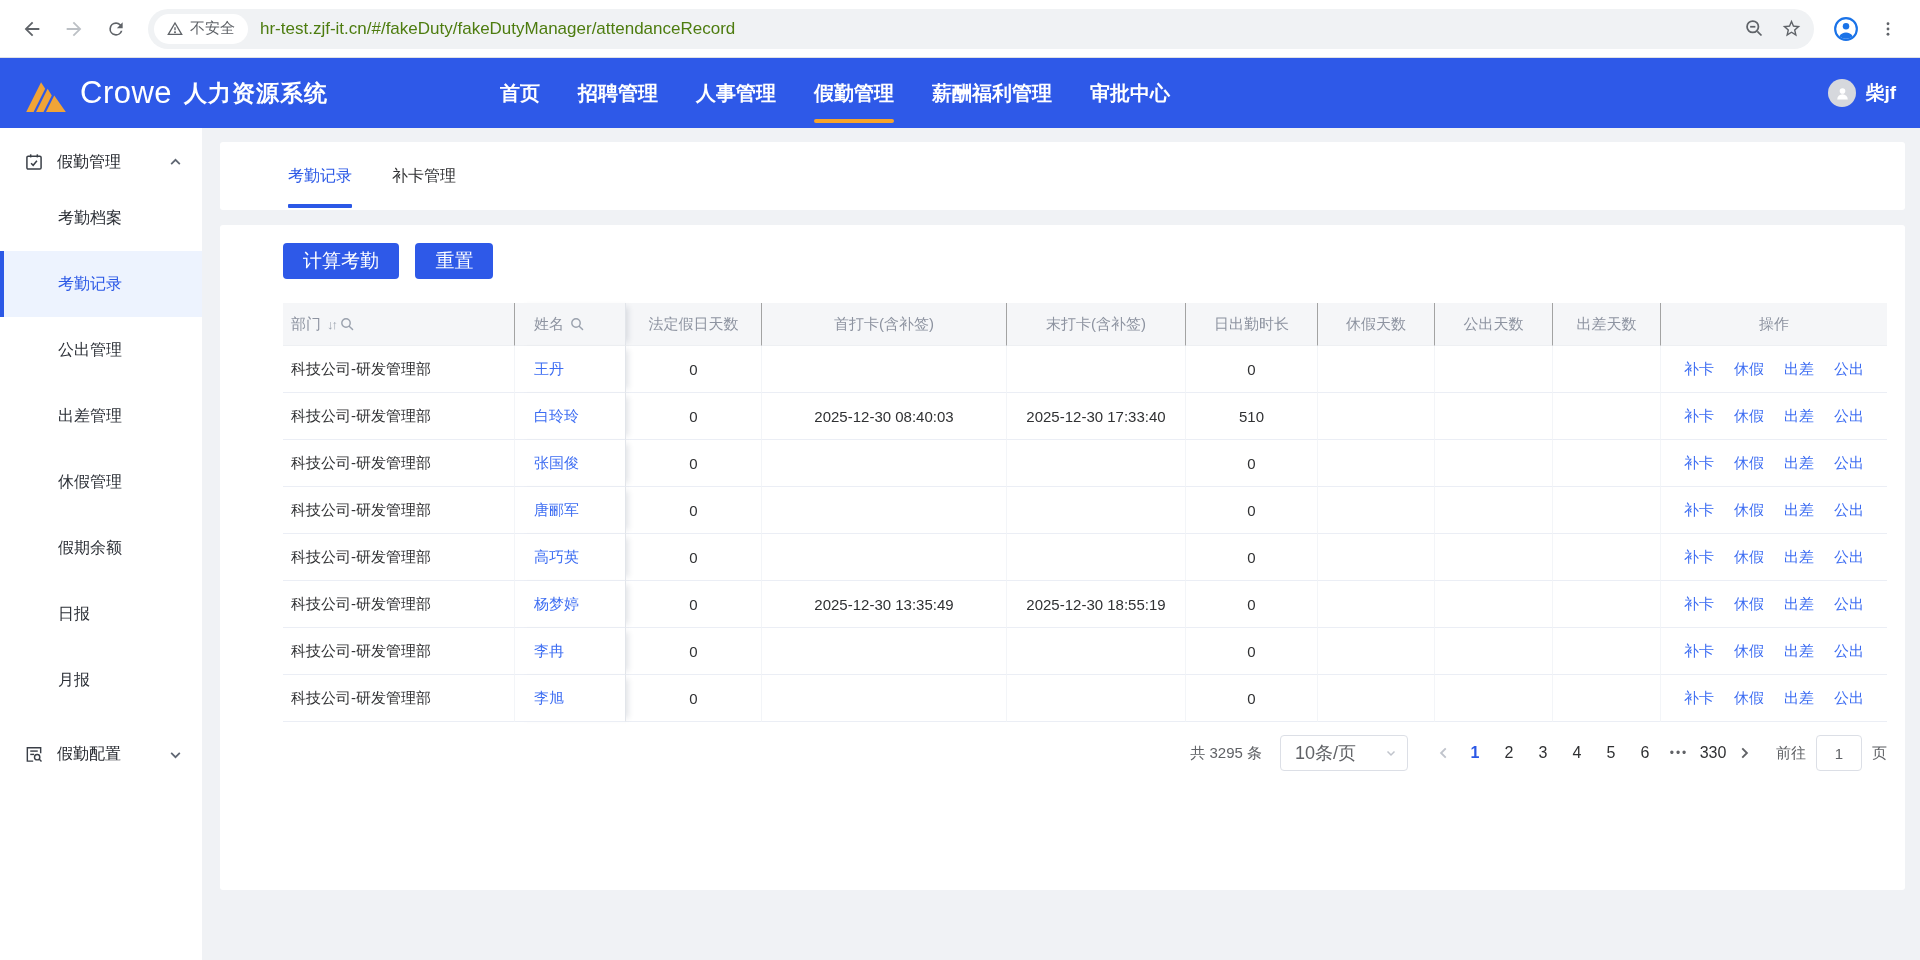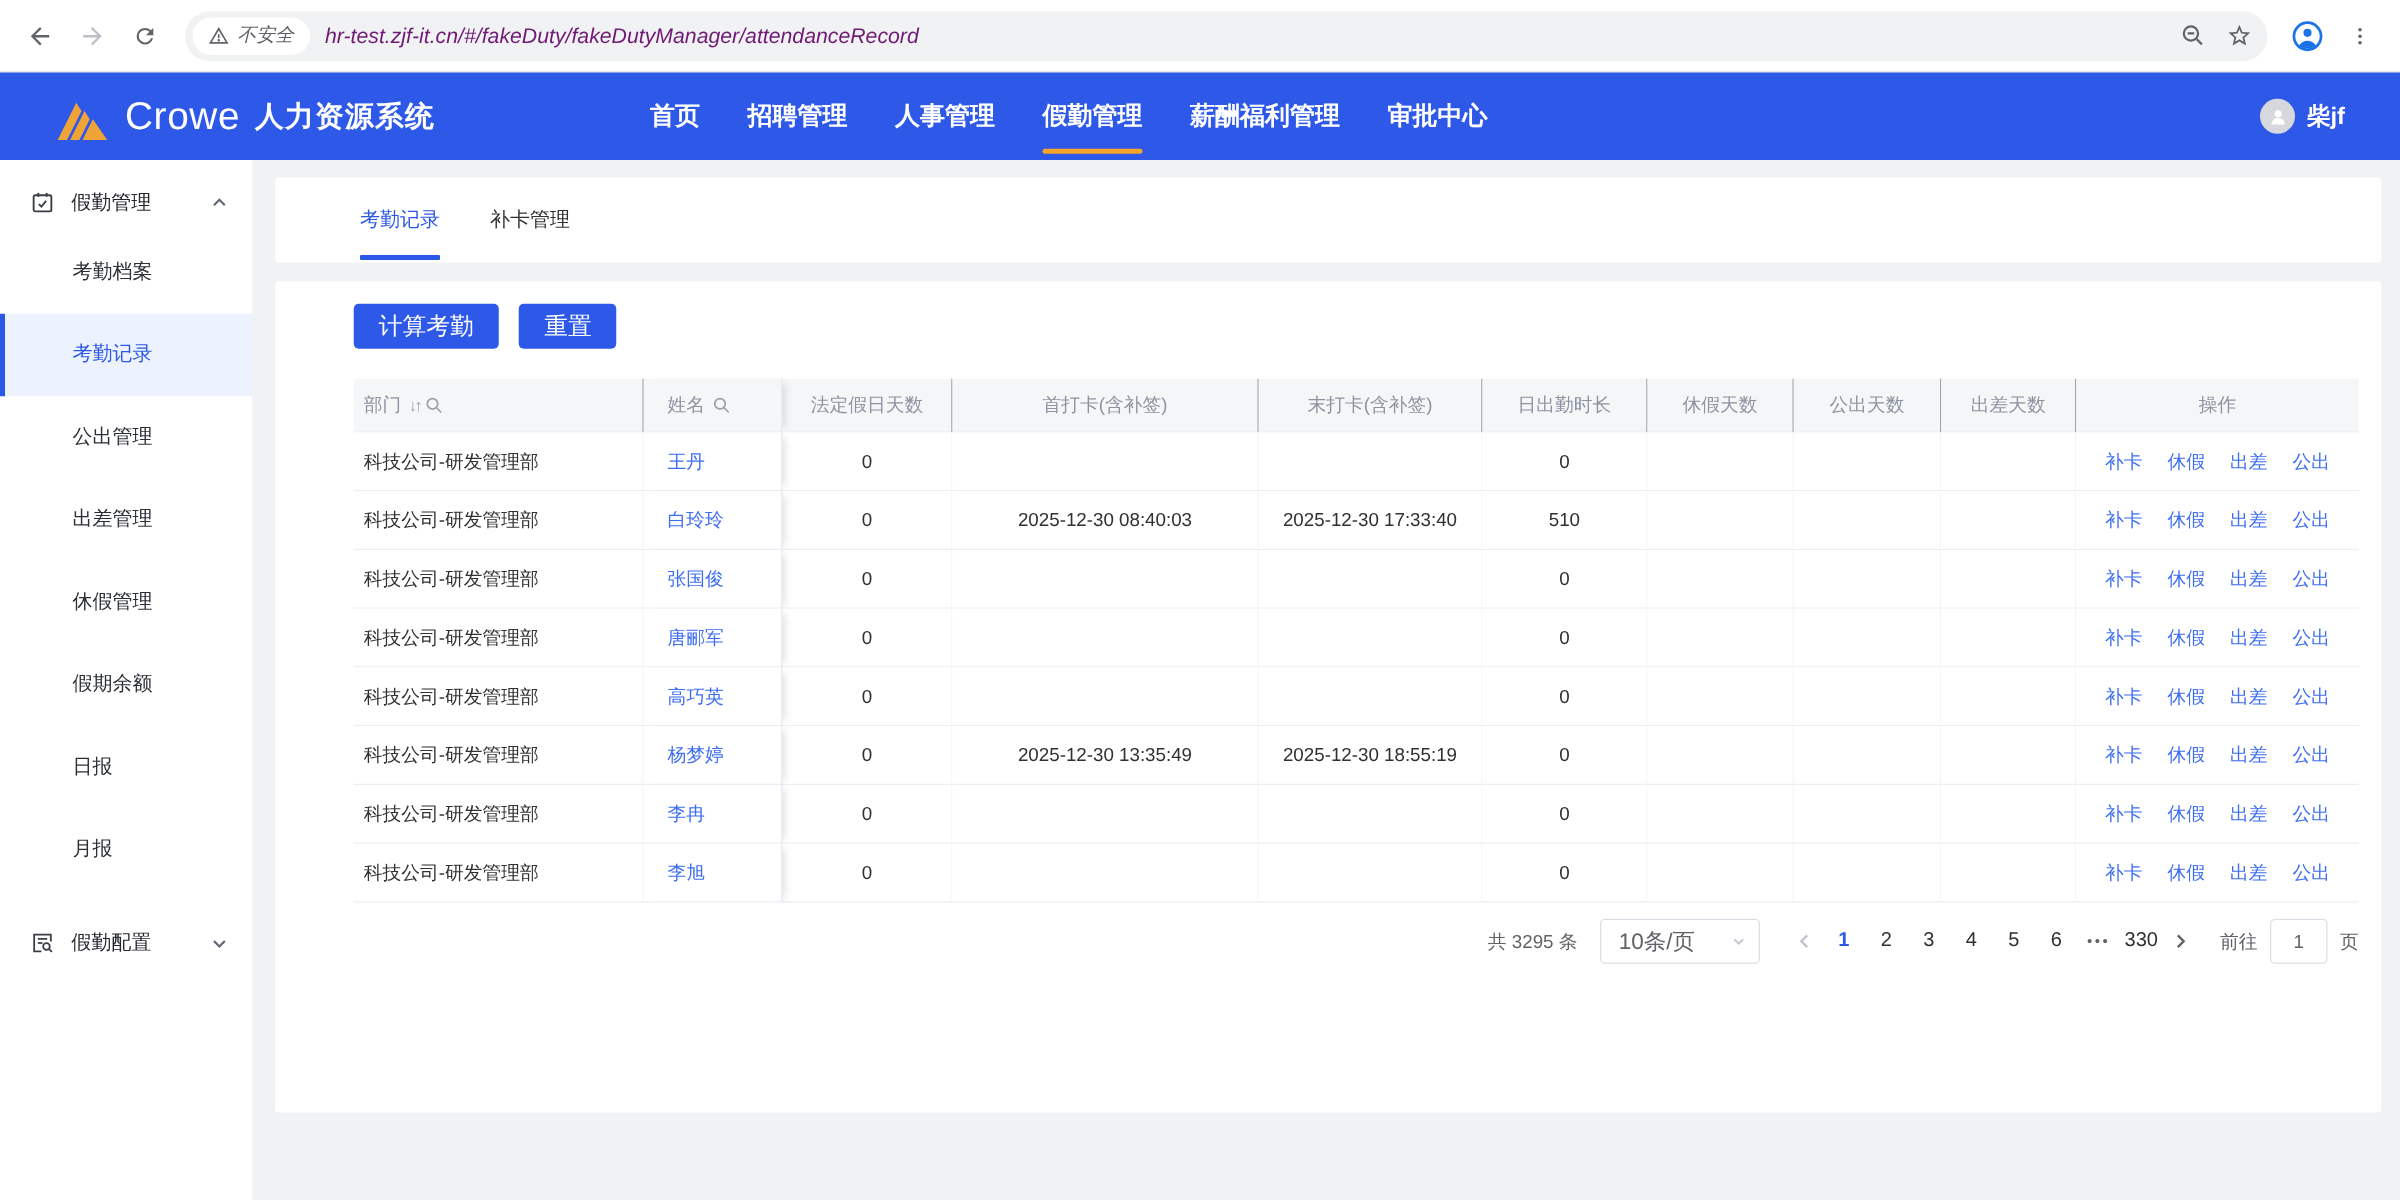--- a/index.html
+++ b/index.html
@@ -5,29 +5,29 @@
   * { margin:0; padding:0; box-sizing:border-box; }
   html,body { width:1920px; height:960px; overflow:hidden; }
   body { font-family:"Liberation Sans","DejaVu Sans",sans-serif; background:#f0f2f5; position:relative; }
   svg { display:block; }
 
   
   .chrome { position:absolute; top:0; left:0; width:100%; height:58px; background:#fff;
             border-bottom:1px solid #dfe1e5; display:flex; align-items:center; padding:0 14px; gap:6px; }
   .chrome-btn { width:36px; height:36px; border-radius:50%; display:flex; align-items:center; justify-content:center; cursor:pointer; flex:none; }
   .omnibox { flex:1; height:40px; background:#f0f2f4; border-radius:20px; display:flex; align-items:center;
-             padding:0 12px 0 6px; margin:0 8px; min-width:0;font-style:italic; }
+             padding:0 12px 0 6px; margin:0 8px; min-width:0; }
   .sec-chip { background:#fff; border-radius:15px; height:30px; display:flex; align-items:center; gap:7px;
               padding:0 13px; color:#5f6368; font-size:15px; flex:none; cursor:pointer; }
-  .url-text { margin-left:12px; font-size:17px; color:#701a75; white-space:nowrap; overflow:hidden; flex:1; cursor:text; }
+  .url-text { margin-left:12px; font-size:17px; color:#4d7c0f; white-space:nowrap; overflow:hidden; flex:1; cursor:text; }
   .omni-ic { margin-left:16px; flex:none; cursor:pointer; }
 
   
   .appbar { position:absolute; top:58px; left:0; width:100%; height:70px; background:#2e59e8;
-            display:flex; align-items:center; padding:0 44px; color:#fff; }
+            display:flex; align-items:center; padding:0 24px; color:#fff; }
   .brand { font-size:31px; font-weight:400; letter-spacing:.5px; margin-left:12px; }
   .app-title { font-size:23px; font-weight:700; margin-left:12px; letter-spacing:1px; }
   .nav { display:flex; gap:38px; margin-left:172px; height:70px; }
   .nav-item { font-size:20px; font-weight:700; line-height:70px; position:relative; cursor:pointer; white-space:nowrap; }
   .nav-item.active::after { content:""; position:absolute; left:0; right:0; bottom:5px; height:4px; background:#f7a42a; border-radius:2px; }
   .user { margin-left:auto; display:flex; align-items:center; gap:9px; cursor:pointer; }
   .avatar { width:28px; height:28px; border-radius:50%; background:#d6d8dd; display:flex; align-items:center; justify-content:center; }
   .username { font-size:19px; font-weight:700; }
 
   

